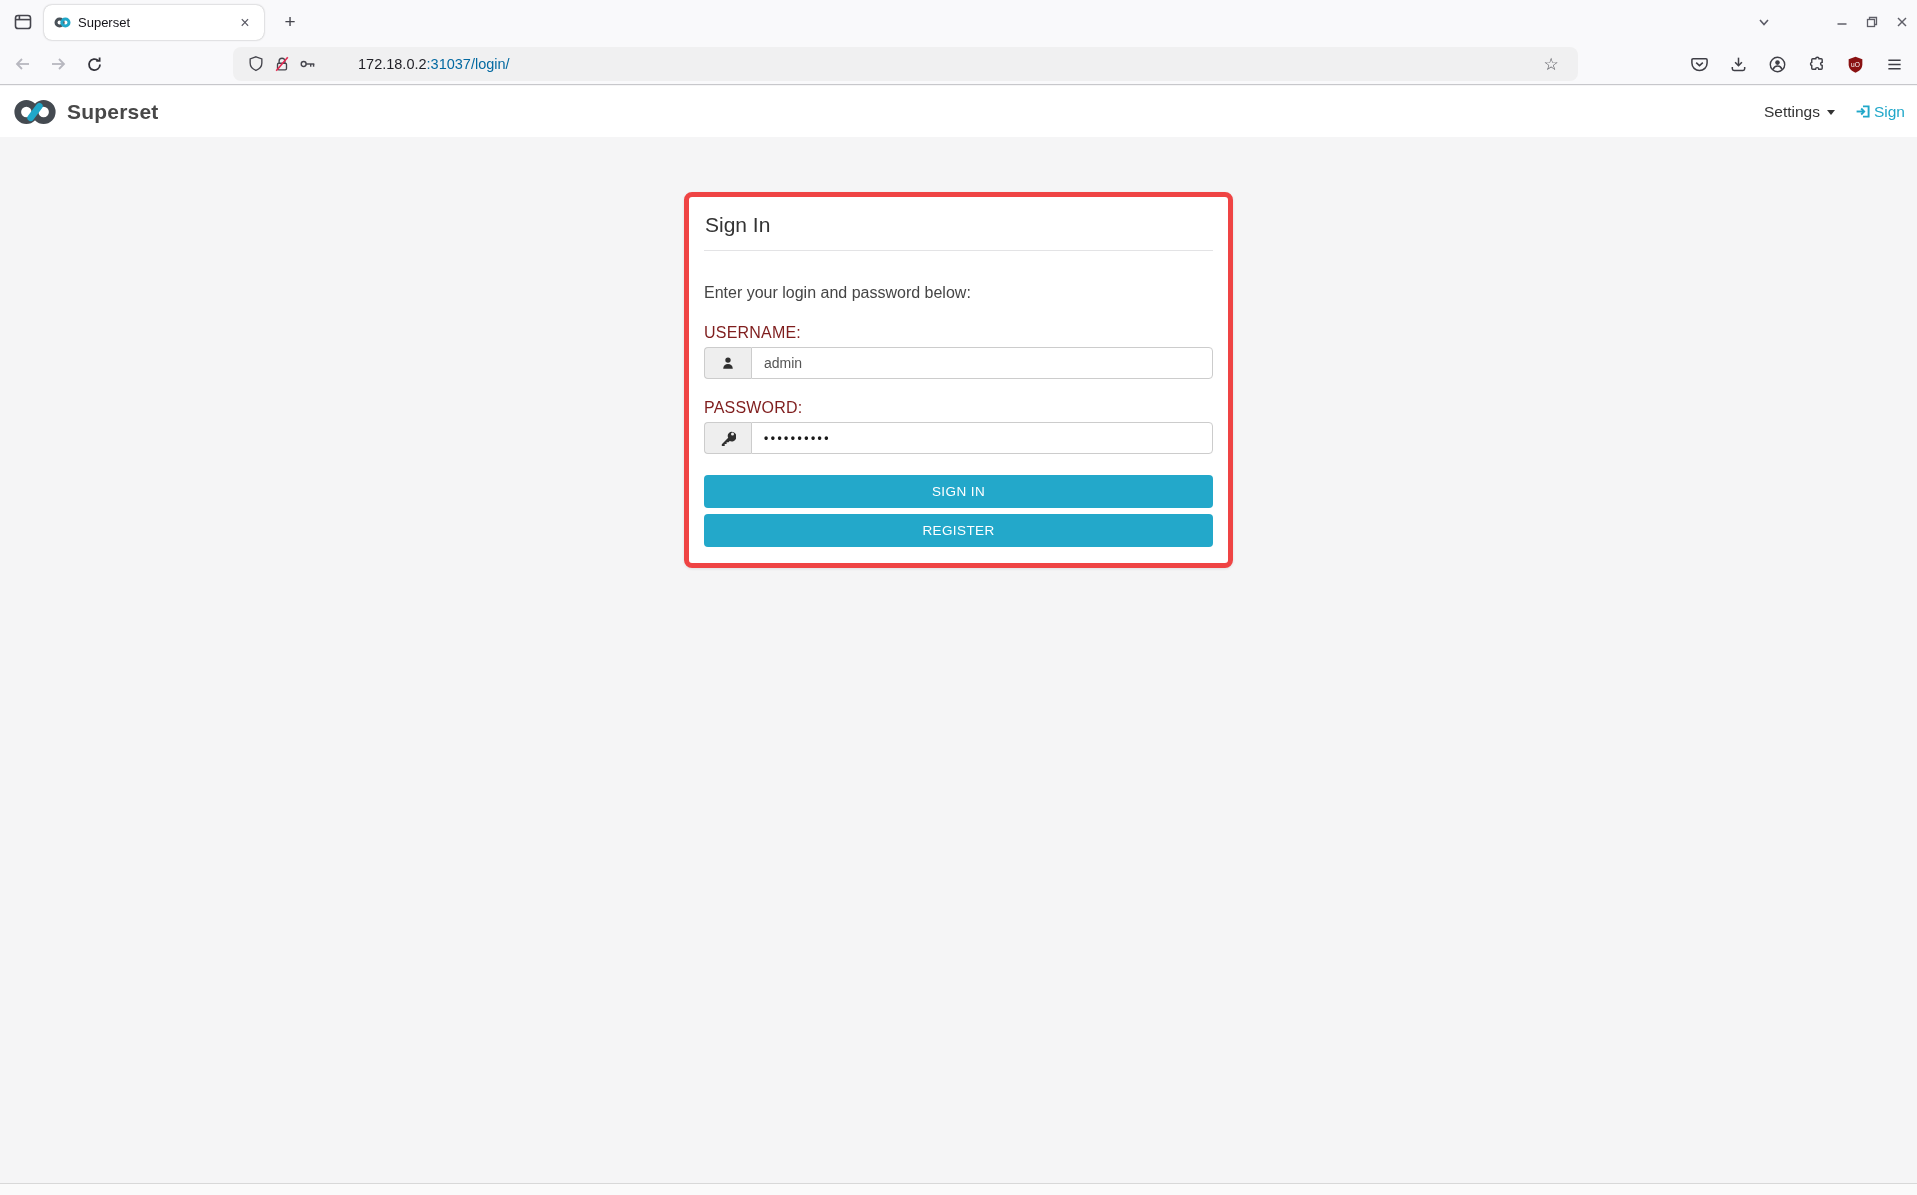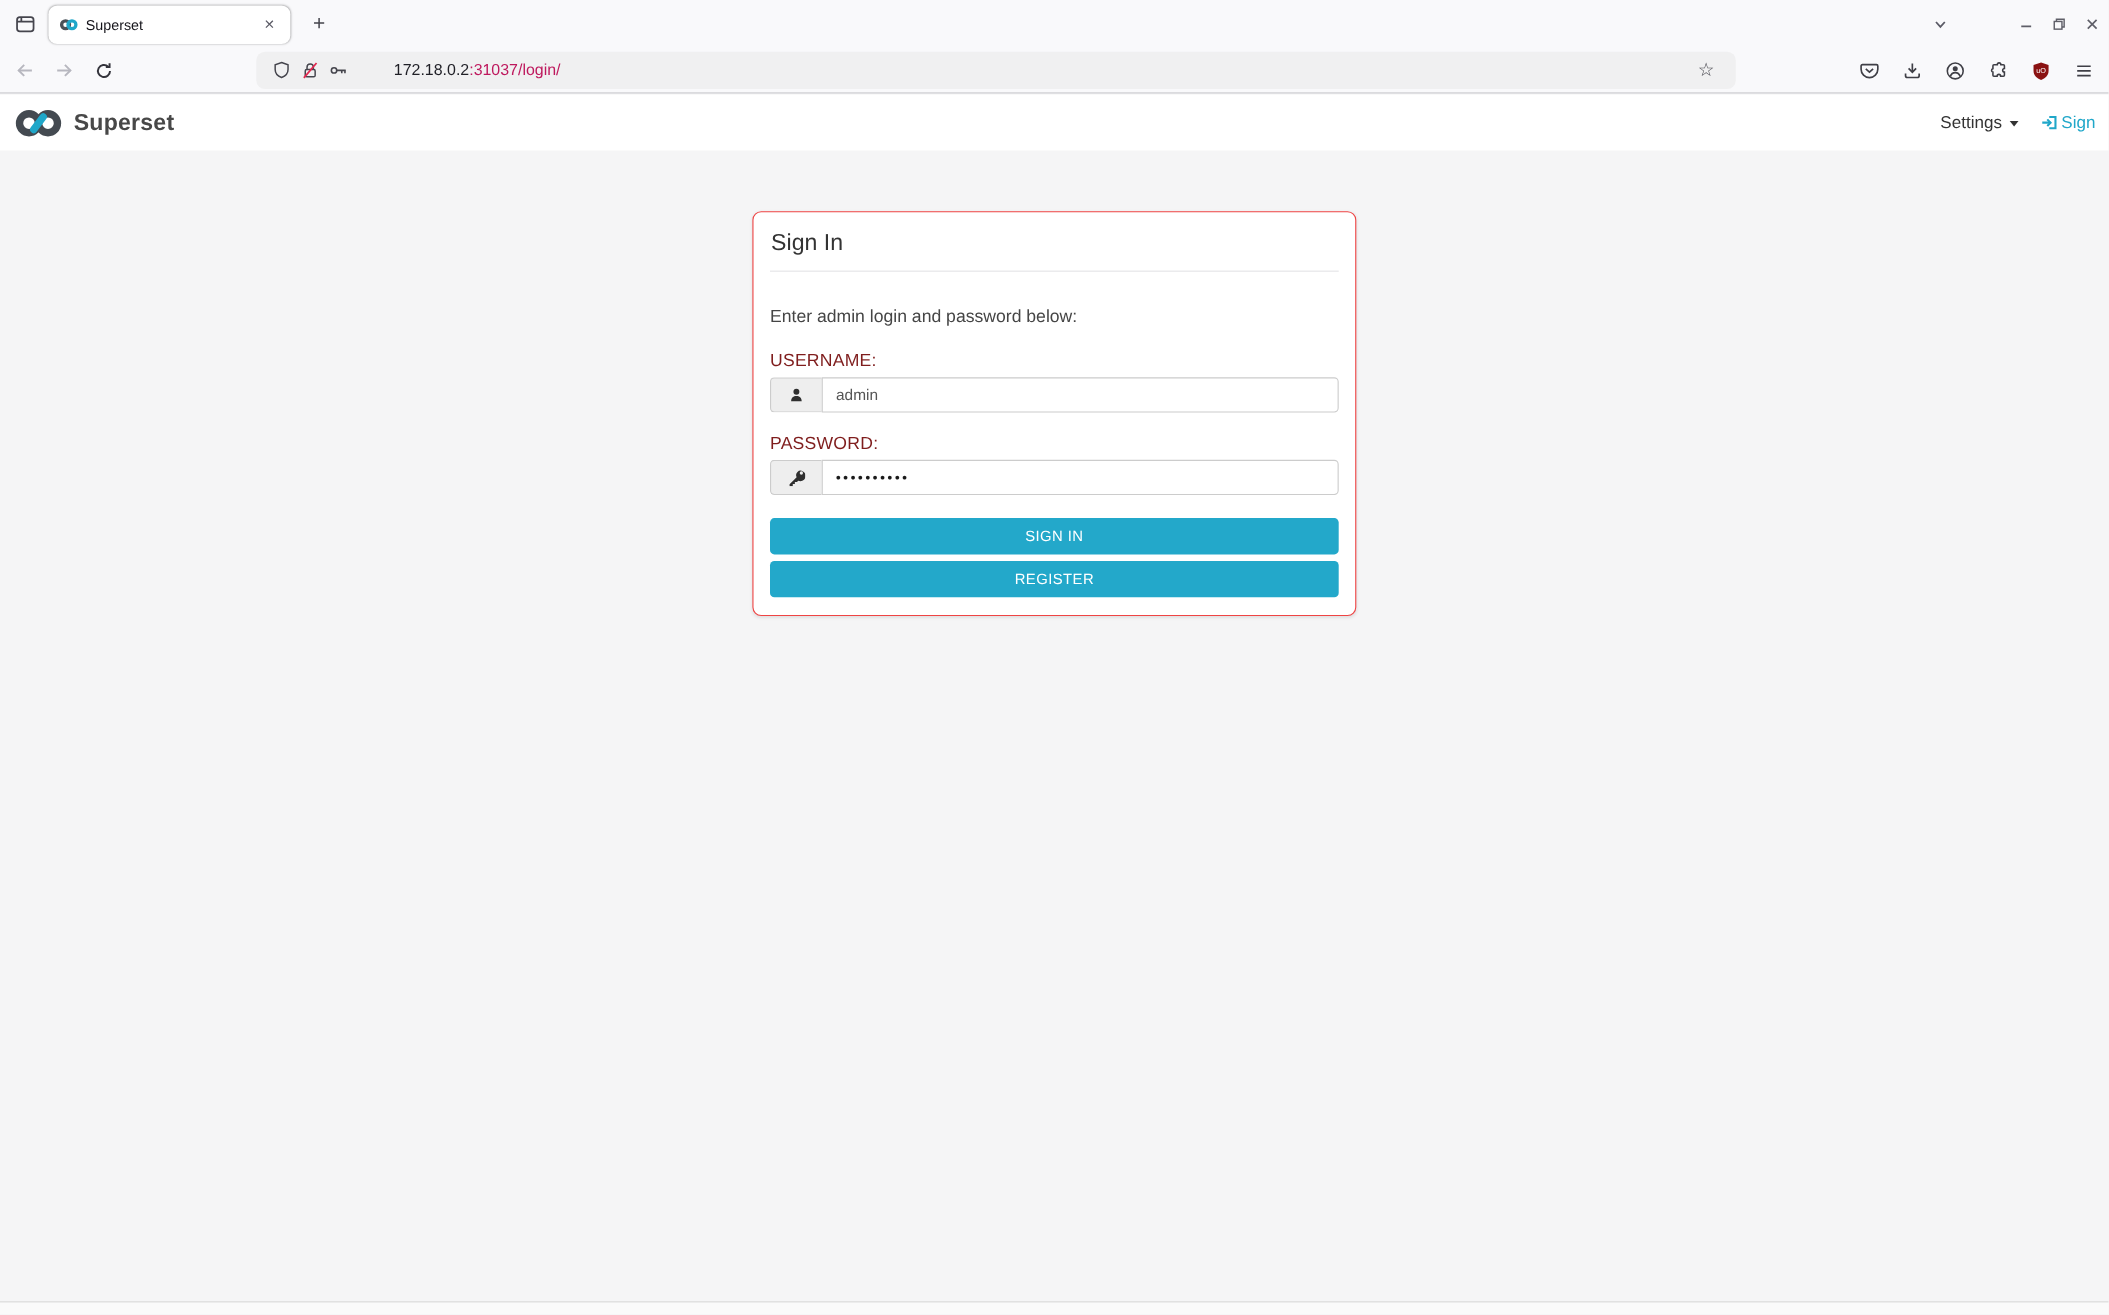--- a/index.html
+++ b/index.html
@@ -22,38 +22,38 @@
   .win-btn { width:30px; height:30px; display:flex; align-items:center; justify-content:center; }
   .alltabs-btn { margin-right:48px; }
 
   .toolbar { position:relative; height:40px; width:100%; display:flex; align-items:center; }
   .nav-btn { width:30px; height:30px; border-radius:4px; display:flex; align-items:center; justify-content:center; }
   .nav-back { margin-left:8px; } .nav-fwd { margin-left:5px; } .nav-reload { margin-left:6px; }
   .urlbar { position:absolute; left:233px; top:3px; width:1345px; height:34px; background:#f0f0f1; border-radius:8px;
             display:flex; align-items:center; padding:0 14px 0 10px; }
   .urlbar .ubicon { width:26px; height:26px; display:flex; align-items:center; justify-content:center; }
   .url-text { font-size:14.5px; margin-left:9px; flex:1; white-space:nowrap; }
-  .url-host { color:#1f1f26;margin-left:28px; } .url-path { color:#be185d; }
+  .url-host { color:#1f1f26;margin-left:28px; } .url-path { color:#0369a1; }
   .bookmark-star { font-size:17px; color:#4a4a52; width:26px; text-align:center; }
   .toolbar-right { position:absolute; right:8px; top:2px; height:36px; display:flex; align-items:center; gap:9px; }
   .tool-btn { width:30px; height:30px; border-radius:4px; display:flex; align-items:center; justify-content:center; }
 
   
   .app-navbar { position:absolute; top:86px; left:0; width:1917px; height:51px; background:#ffffff;
                 display:flex; align-items:center; justify-content:space-between; padding:0 10px 0 12px; }
   .brand { display:flex; align-items:center; gap:9px; }
   .brand-text { font-size:21px; font-weight:bold; color:#484848; letter-spacing:.2px; }
   .nav-right { display:flex; align-items:flex-start; gap:20px; padding-right:2px; }
   .settings-menu { display:flex; align-items:center; gap:7px; font-size:15.5px; color:#333; }
   .caret-down { width:0; height:0; border-left:4px solid transparent; border-right:4px solid transparent; border-top:5px solid #333; margin-top:2px; }
   .login-link { display:flex; align-items:center; gap:2px; font-size:15.5px; color:#20a7c9; text-decoration:none; }
 
   
   .page { position:absolute; top:137px; left:0; width:1917px; height:1046px; background:#f5f5f6; }
-  .panel { width:549px; margin:55px auto 0; background:#ffffff; border:1px solid #ef4444; border-radius:8px;
+  .panel { width:549px; margin:55px auto 0; background:#ffffff; border:5px solid #ef4444; border-radius:8px;
            box-shadow:0 1px 3px rgba(0,0,0,.09); padding:14px 15px 16px; }
   .panel-title { font-size:21px; color:#333333; font-weight:400; padding:2px 1px 0; }
   .panel-divider { border:none; border-top:1px solid #e3e3e5; margin:13px 0 0; }
   .instruction { font-size:16px; color:#454545; margin-top:33px; }
   .field-label { display:block; font-size:16px; color:#7f1d1d; margin-top:22px; letter-spacing:.2px; }
   .field-label.pw { margin-top:20px; }
   .input-group { display:flex; margin-top:5px; height:32px; width:100%; }
   .input-addon { width:47px; background:#eeeeee; border:1px solid #cccccc; border-right:none; border-radius:4px 0 0 4px;
                  display:flex; align-items:center; justify-content:center; }
   .input-group input { flex:1; border:1px solid #cccccc; border-radius:0 4px 4px 0; font-size:14px; color:#555555;
@@ -262,21 +262,21 @@
       </span>
       <span>Sign</span>
     </a>
   </div>
 </div>
 
 <div class="page">
   <div class="panel">
     <div class="panel-title">Sign In</div>
     <hr class="panel-divider">
-    <div class="instruction">Enter admin login and password below:</div>
+    <div class="instruction">Enter your login and password below:</div>
 
     <label class="field-label">USERNAME:</label>
     <div class="input-group">
       <div class="input-addon">
         <span>
           <svg width="16" height="16" viewBox="0 0 16 16" fill="#2f2f2f">
             <circle cx="8" cy="5.1" r="2.7"></circle>
             <path d="M3.2 13.8 c0 -3.2 2.1 -4.8 4.8 -4.8 s4.8 1.6 4.8 4.8 z"></path>
           </svg>
         </span>

